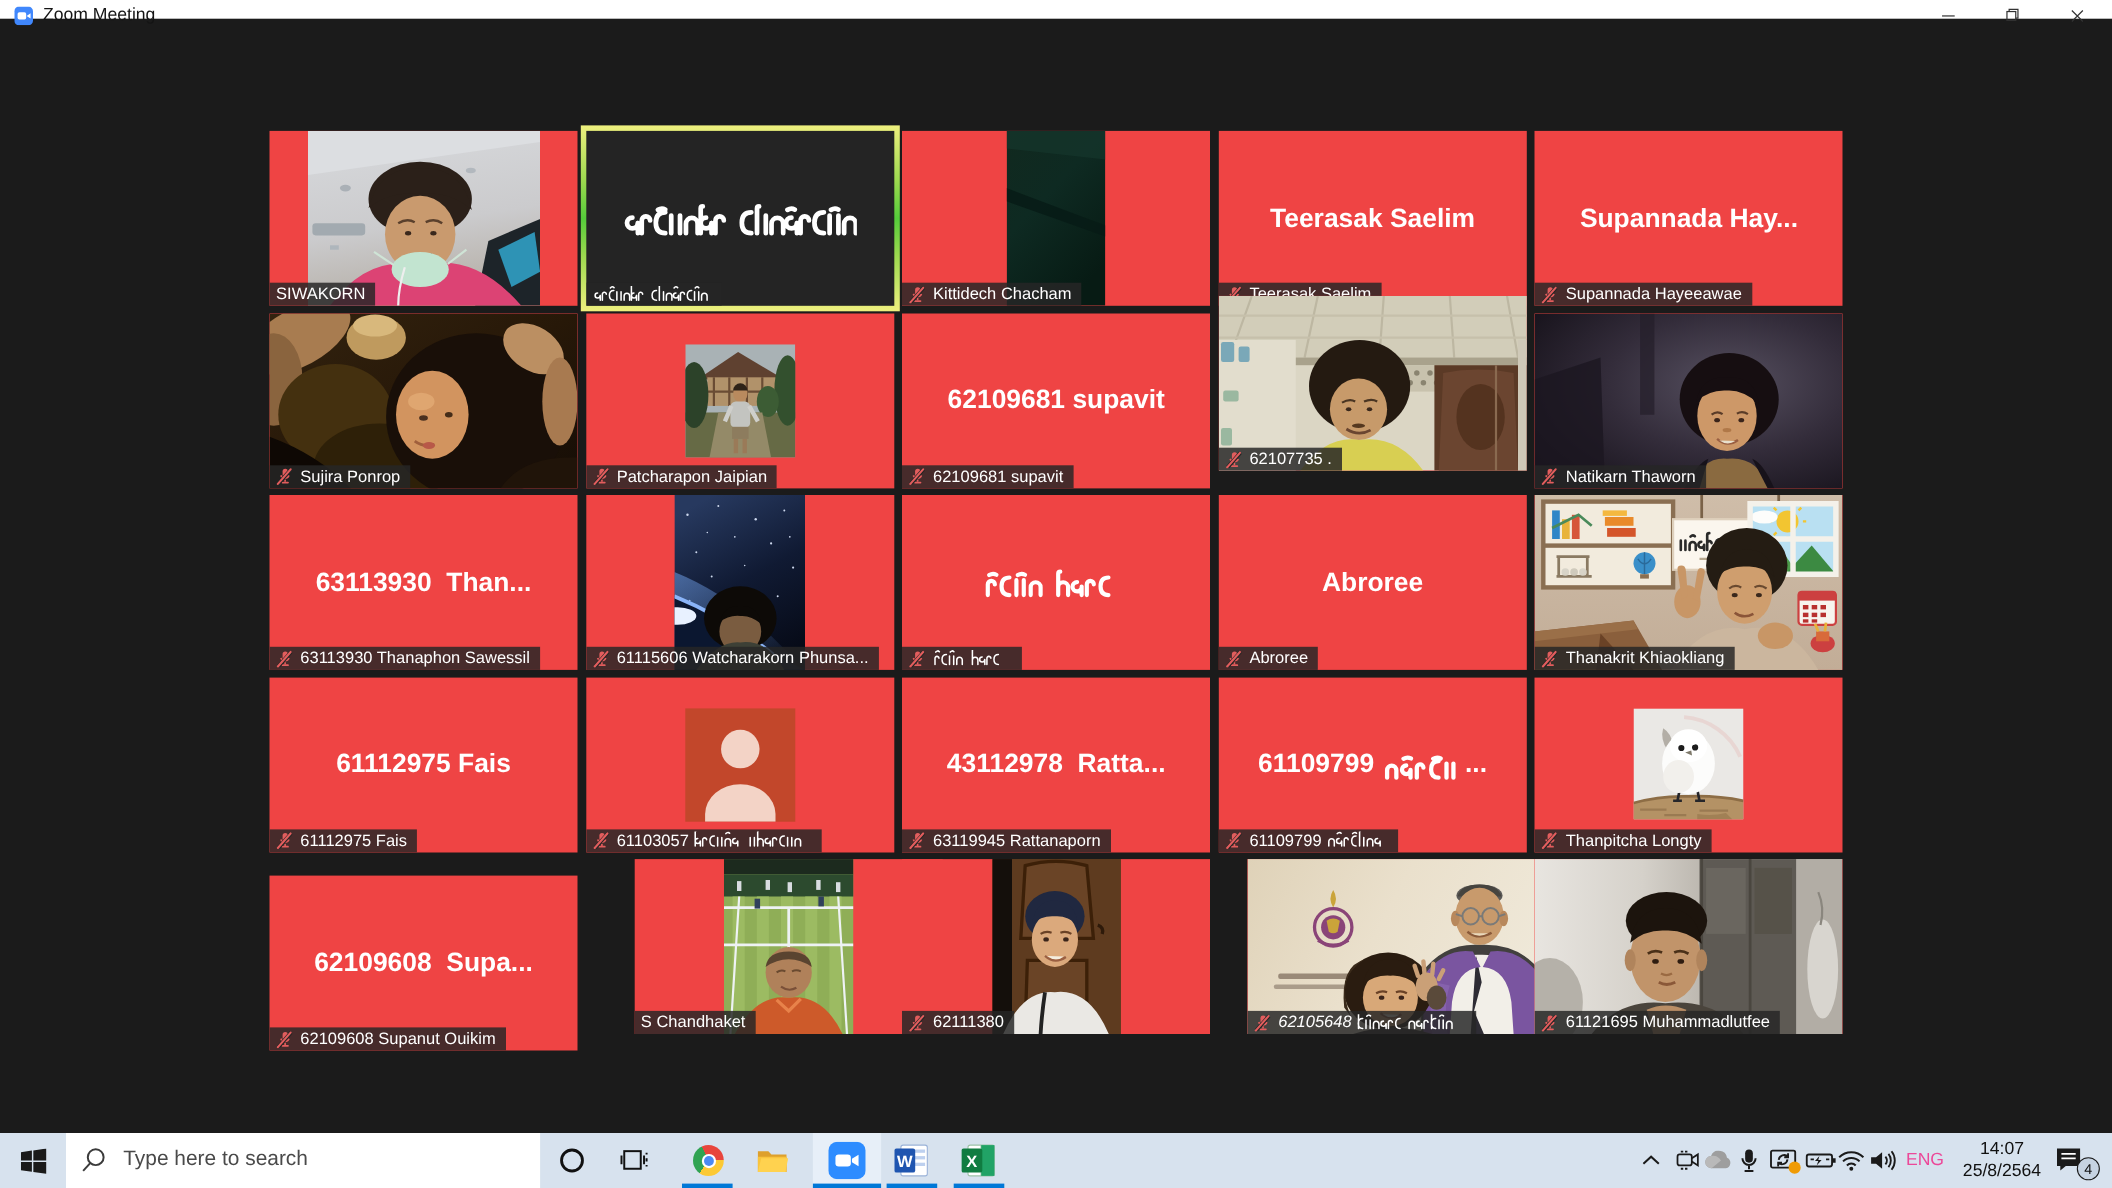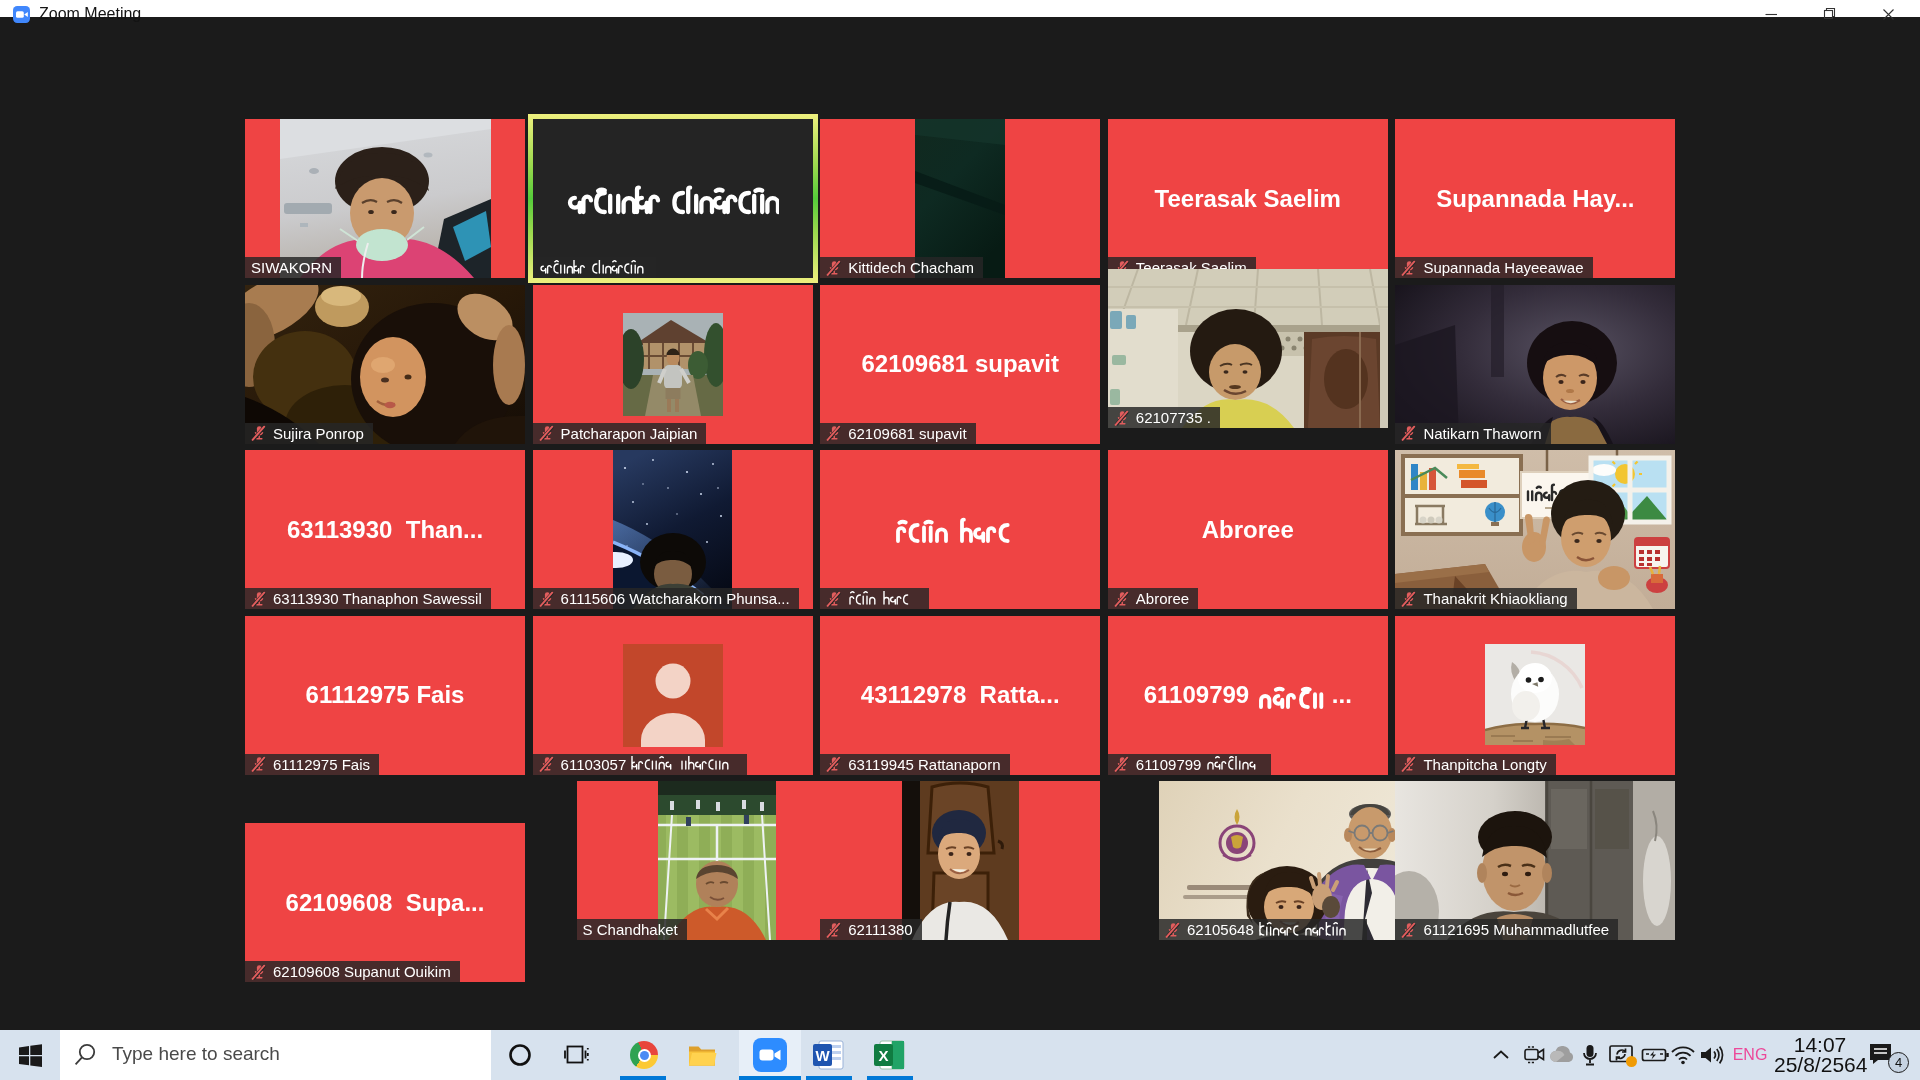--- a/index.html
+++ b/index.html
@@ -5,21 +5,21 @@
   #titlebar{position:absolute;left:0;top:0;width:1920px;height:17px;background:#ffffff}
   .tile{position:absolute;width:280px;height:159px;background:#ef4444;overflow:hidden}
   .cname{position:absolute;left:0;right:0;top:0;bottom:0;display:flex;align-items:center;justify-content:center;color:#fff;font-weight:bold;font-size:24px;white-space:pre}
   .label{position:absolute;left:0;bottom:0;height:21px;background:rgba(38,38,38,0.84);color:#fff;font-size:15px;display:flex;align-items:center;padding:0 9px 0 6px;white-space:pre;max-width:266px;overflow:hidden}
   .label .mic{margin-right:6px;flex:0 0 auto}
   .vid{position:absolute;top:0;height:159px;overflow:hidden}
   #taskbar{position:absolute;left:0;top:1030px;width:1920px;height:50px;background:#d7e2ee}
   #searchbox{position:absolute;left:60px;top:1030px;width:431px;height:50px;background:#ffffff}
   #searchtext{position:absolute;left:112px;top:1043px;font-size:19px;color:#4a4a4a}
   .ul{position:absolute;top:1076px;height:4px;background:#0078d7}
-  #clock{position:absolute;left:1774px;top:1035px;width:92px;text-align:center;font-size:21px;color:#111;line-height:20px}
+  #clock{position:absolute;left:1774px;top:1035px;width:92px;text-align:center;font-size:16px;color:#111;line-height:20px}
 </style></head><body>
 <div id="titlebar">
  <div style="position:absolute;left:13px;top:6px"><svg width="17" height="17" viewBox="0 0 17 17">
         <rect width="17" height="17" rx="4.2" fill="#4087fc"></rect>
         <rect x="3" y="5.2" width="7.8" height="6.6" rx="1.6" fill="#fff"></rect>
         <path d="M11.2 8.5 l3.6 -2.4 v4.8 z" fill="#fff"></path>
       </svg></div>
  <div style="position:absolute;left:39px;top:5px;font-size:16px;color:#141414">Zoom Meeting</div>
  <svg width="1920" height="29" style="position:absolute;left:0;top:0">
       <g stroke="#333" stroke-width="1.1" fill="none">
@@ -564,21 +564,21 @@
     <div class="label" style=""><svg class="mic" width="16" height="16" viewBox="0 0 16 16">
         <g fill="#e25d5d">
           <rect x="5.9" y="1.2" width="4.8" height="7.6" rx="2.4"></rect>
           <rect x="5" y="12.9" width="6.6" height="1.6" rx="0.8"></rect>
         </g>
         <path d="M4.3 7.2 a4 4 0 0 0 7.4 0 M8.2 11 v2" stroke="#e25d5d" stroke-width="1.5" fill="none"></path>
         <path d="M2.2 14.6 L13.6 1.6" stroke="#242424" stroke-width="3.4"></path>
         <path d="M1.6 14.9 L13.2 1.7" stroke="#e25d5d" stroke-width="1.9" stroke-linecap="round"></path>
       </svg>Thanpitcha Longty</div>
   </div>
-<div class="tile" style="left:245px;top:823px;">
+<div class="tile" style="left:245px;top:796px;">
     <div class="cname">62109608  Supa...</div>
     <div class="label" style=""><svg class="mic" width="16" height="16" viewBox="0 0 16 16">
         <g fill="#e25d5d">
           <rect x="5.9" y="1.2" width="4.8" height="7.6" rx="2.4"></rect>
           <rect x="5" y="12.9" width="6.6" height="1.6" rx="0.8"></rect>
         </g>
         <path d="M4.3 7.2 a4 4 0 0 0 7.4 0 M8.2 11 v2" stroke="#e25d5d" stroke-width="1.5" fill="none"></path>
         <path d="M2.2 14.6 L13.6 1.6" stroke="#242424" stroke-width="3.4"></path>
         <path d="M1.6 14.9 L13.2 1.7" stroke="#e25d5d" stroke-width="1.9" stroke-linecap="round"></path>
       </svg>62109608 Supanut Ouikim</div>
@@ -642,21 +642,21 @@
     <div class="label" style=""><svg class="mic" width="16" height="16" viewBox="0 0 16 16">
         <g fill="#e25d5d">
           <rect x="5.9" y="1.2" width="4.8" height="7.6" rx="2.4"></rect>
           <rect x="5" y="12.9" width="6.6" height="1.6" rx="0.8"></rect>
         </g>
         <path d="M4.3 7.2 a4 4 0 0 0 7.4 0 M8.2 11 v2" stroke="#e25d5d" stroke-width="1.5" fill="none"></path>
         <path d="M2.2 14.6 L13.6 1.6" stroke="#242424" stroke-width="3.4"></path>
         <path d="M1.6 14.9 L13.2 1.7" stroke="#e25d5d" stroke-width="1.9" stroke-linecap="round"></path>
       </svg>62111380</div>
   </div>
-<div class="tile" style="left:1159px;top:781px;">
+<div class="tile" style="left:1134px;top:781px;font-style:italic;">
     <svg width="280" height="159" viewBox="0 0 280 159" style="position:absolute">
 <defs>
         <linearGradient id="gd" x1="0" y1="0" x2="1" y2="0.3">
 <stop offset="0" stop-color="#dfd2b8"></stop>
           <stop offset="0.5" stop-color="#eae0cc"></stop>
           <stop offset="1" stop-color="#efe8d8"></stop>
         </linearGradient>
       </defs>
 <rect width="280" height="159" fill="url(#gd)"></rect>
 <path d="M78 28 q5 8 0 16 q-5 -8 0 -16" fill="#caa43a"></path>

